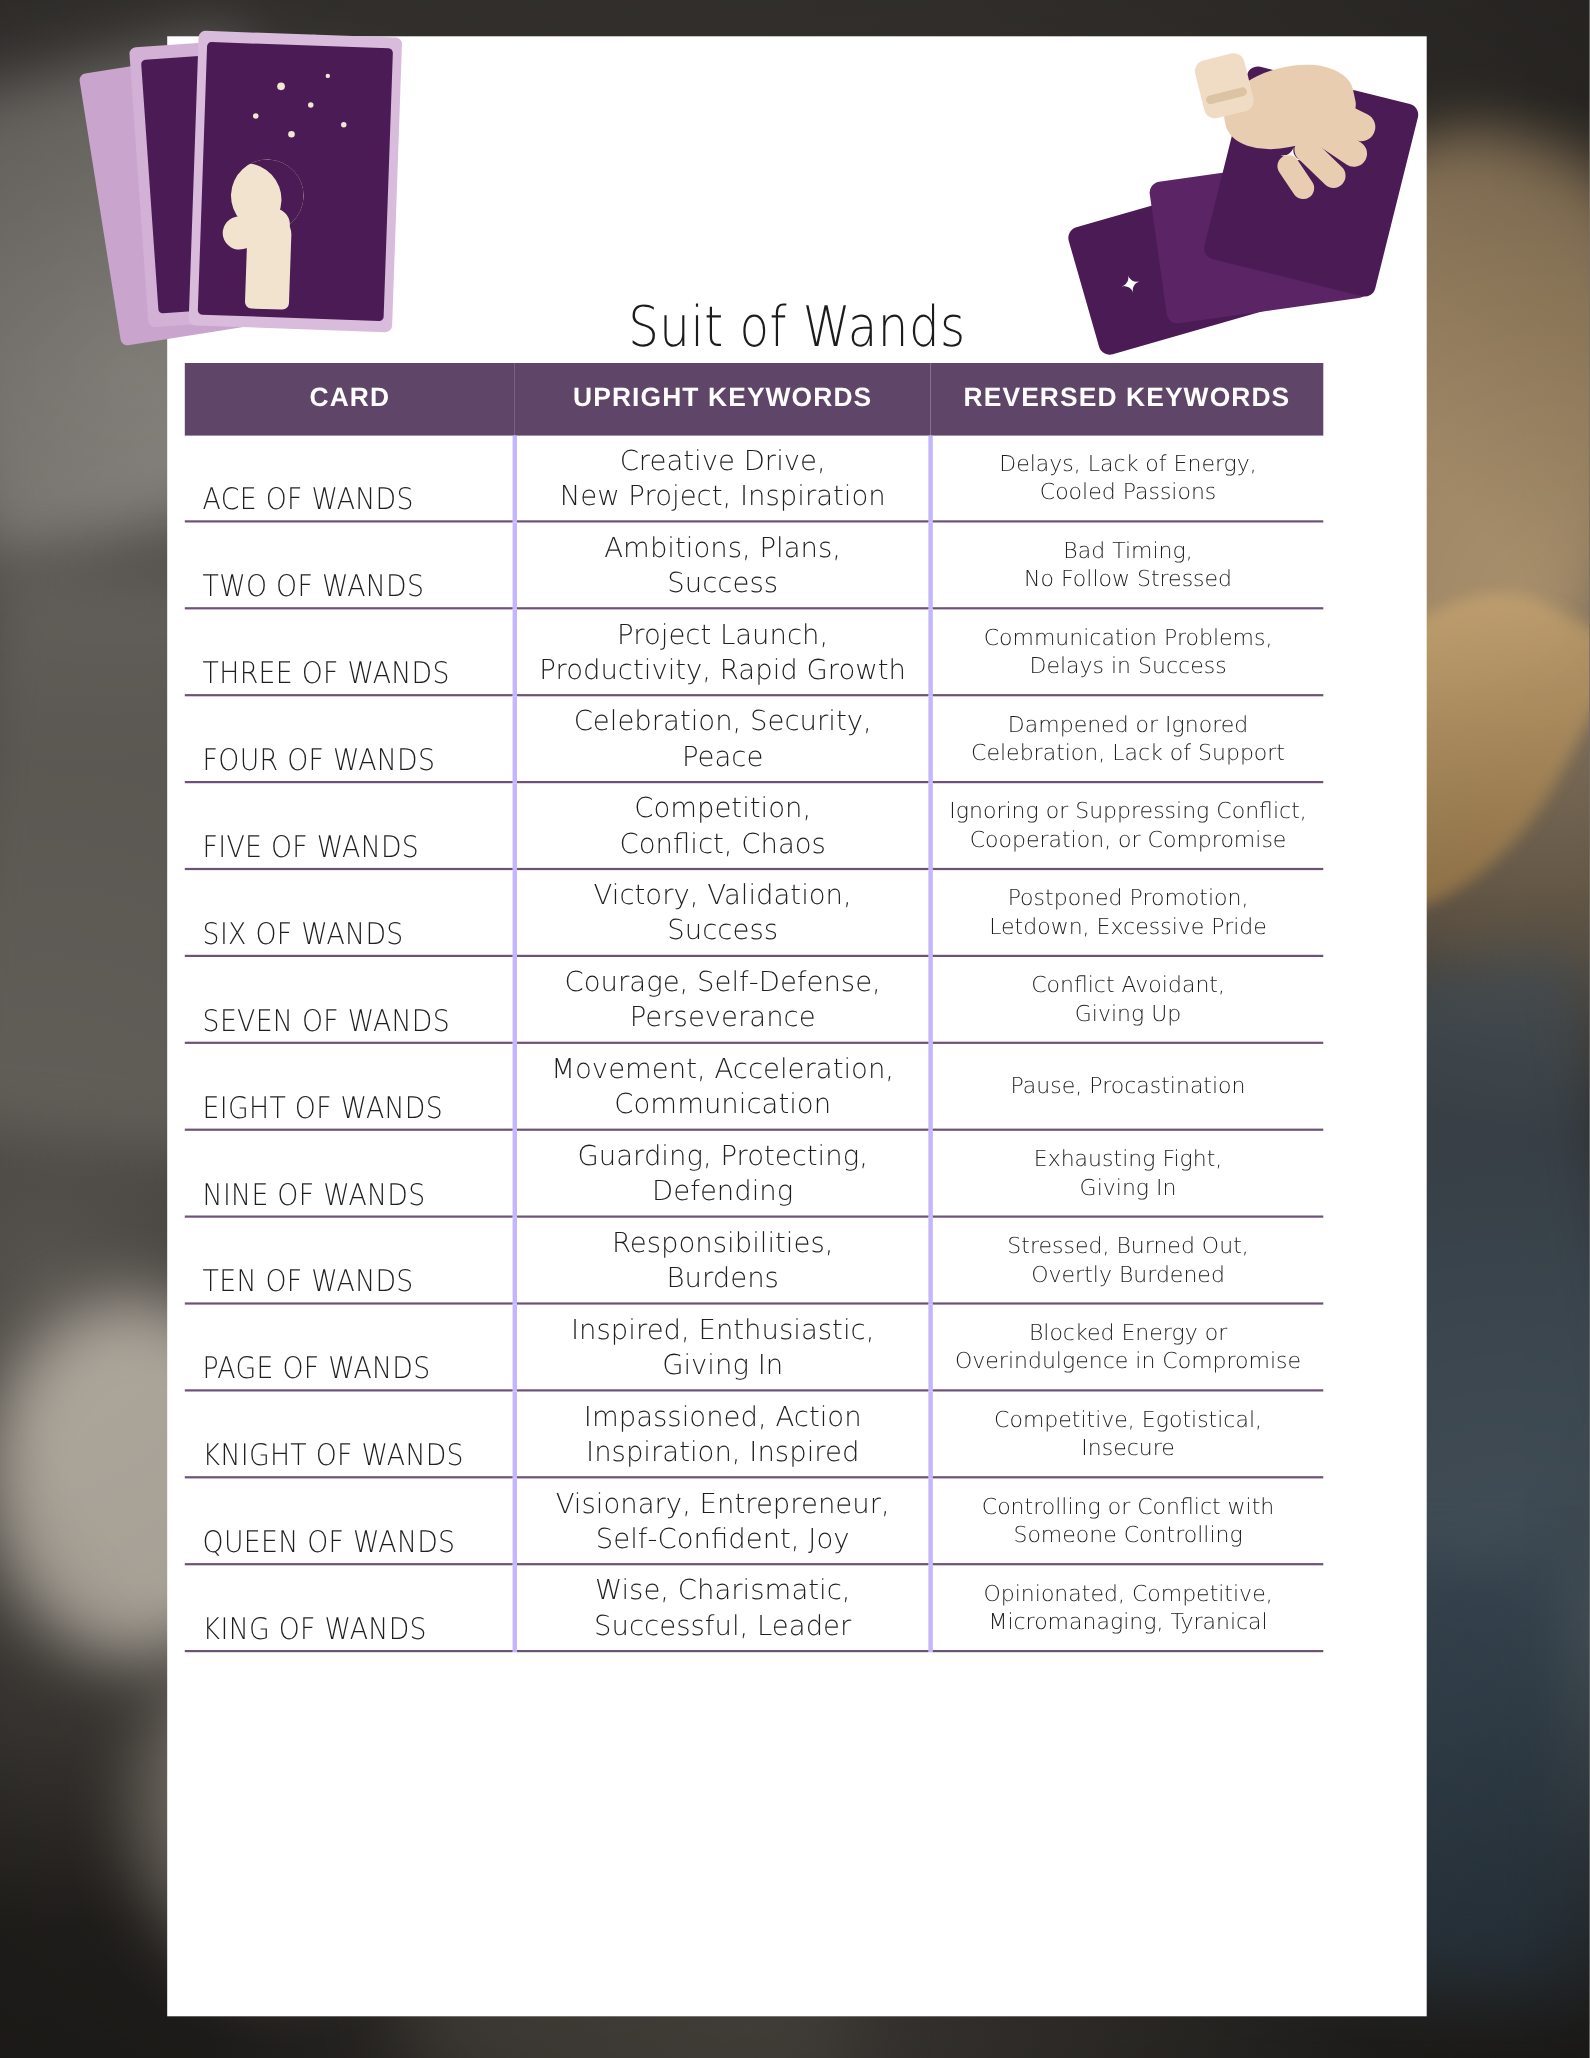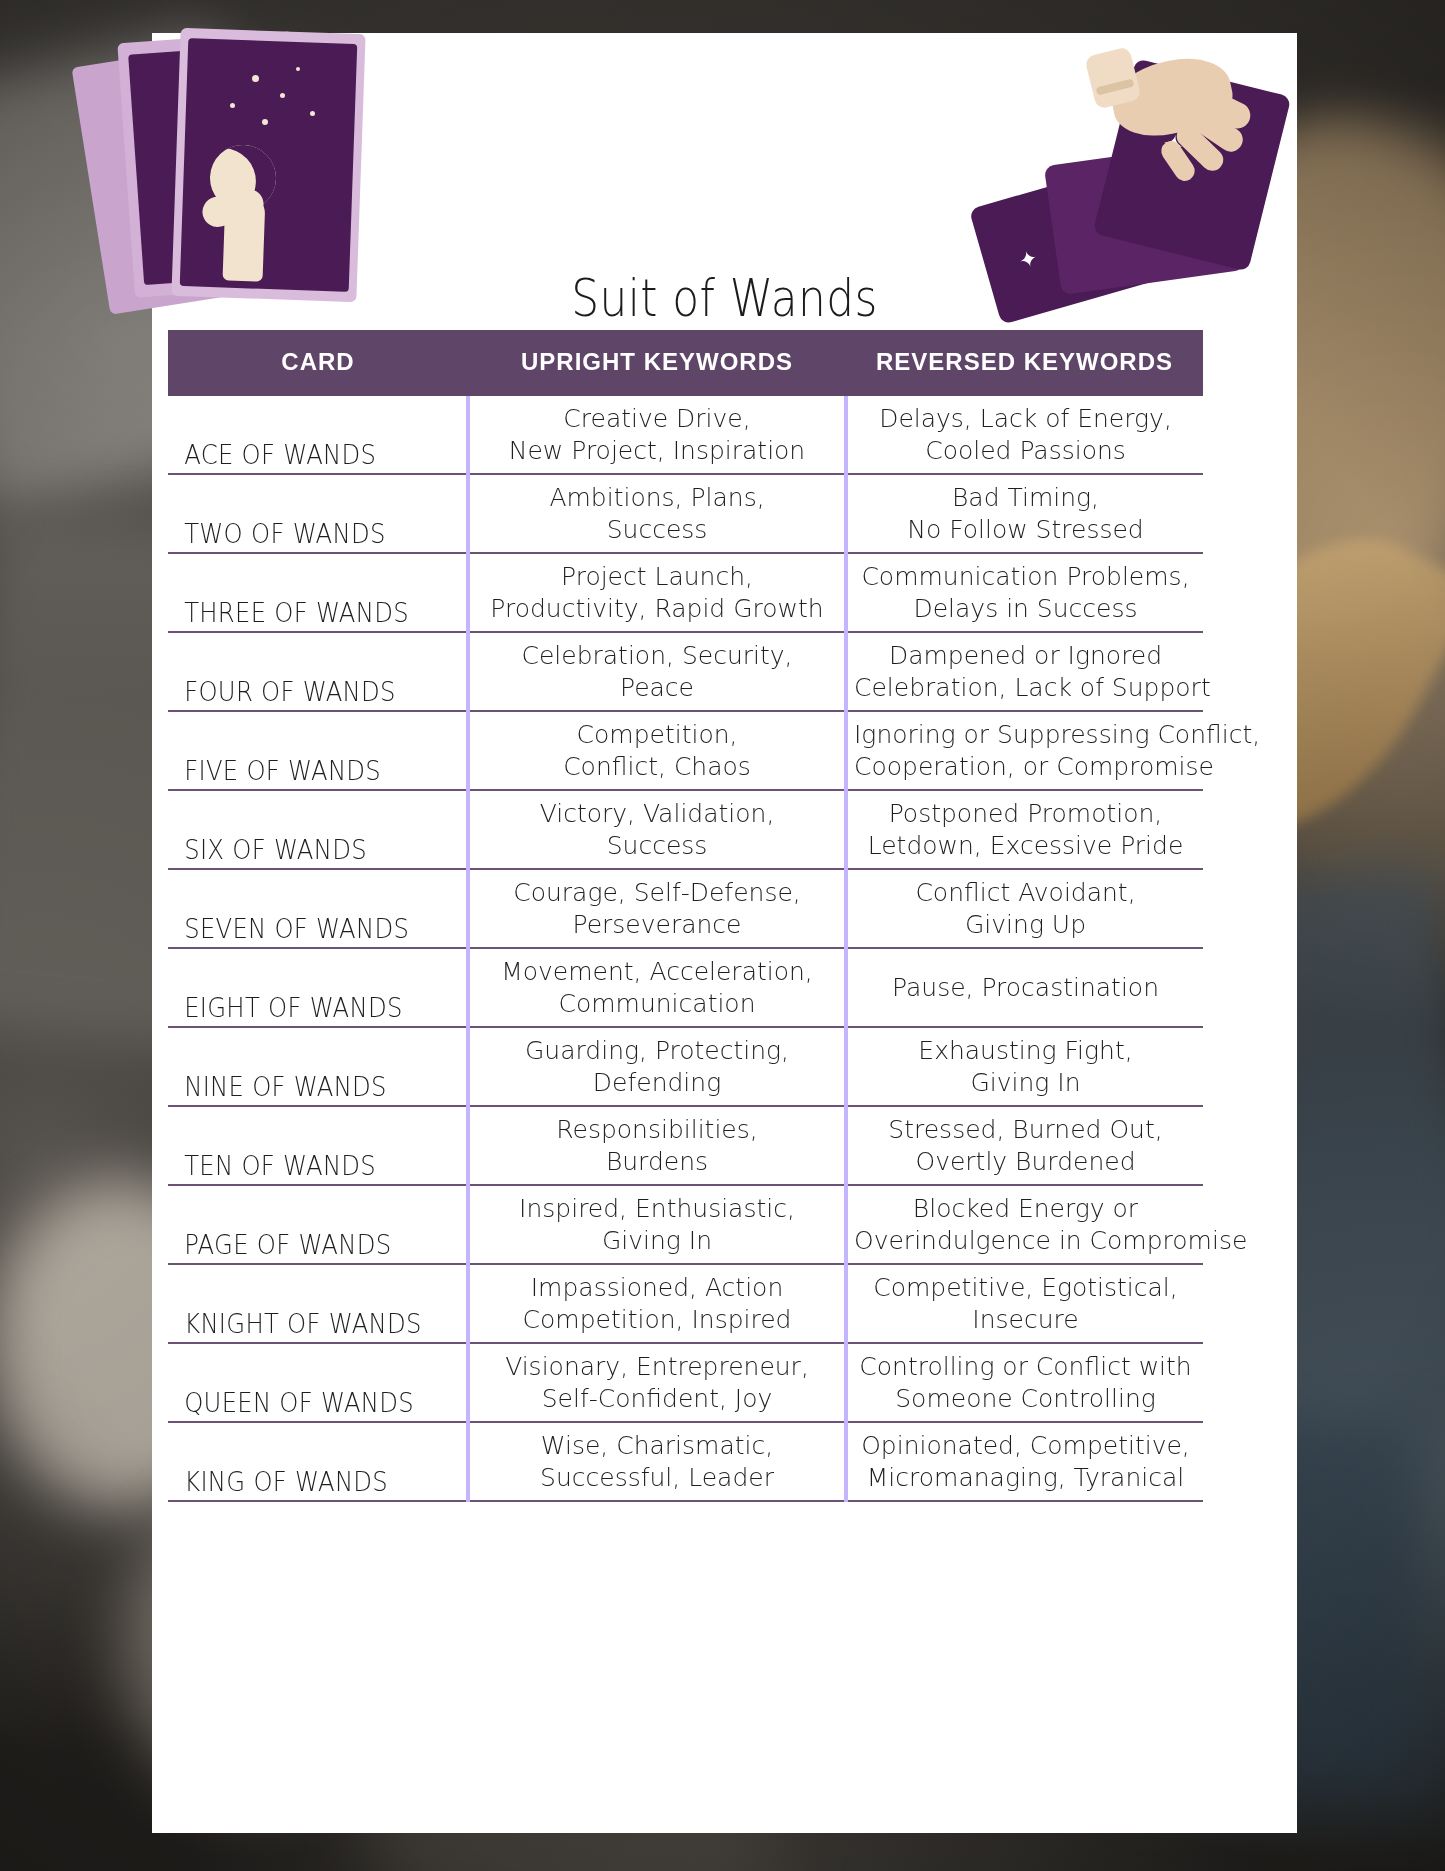--- a/index.html
+++ b/index.html
@@ -119,21 +119,21 @@
     border-bottom:2px solid #6b5276;
   }
   tbody td.kw{
     text-align:center;
     border-left:4px solid #c4b5fd;
     font-family:"DejaVu Sans", sans-serif;
     font-weight:300;
     line-height:1.26;
   }
   tbody td.up{font-size:25px;}
-  tbody td.rev{font-size:25px;}
+  tbody td.rev{font-size:20px;}
   td.sm{font-size:21px;}
   td.xsm{font-size:19px;}
   .kwline{display:block;white-space:nowrap;}
 
   
   .logo{
     position:absolute;left:0;right:0;bottom:60px;text-align:center;
     font-family:"DejaVu Serif", serif;
     font-size:64px;color:#15120f;font-style:italic;font-weight:700;
     letter-spacing:-1px;
@@ -335,21 +335,21 @@
             </td>
             <td class="kw rev sm">
               <span class="kwline">Blocked Energy or</span>
               <span class="kwline">Overindulgence in Compromise</span>
             </td>
           </tr>
           <tr>
             <td class="card-name">KNIGHT OF WANDS</td>
             <td class="kw up">
               <span class="kwline">Impassioned, Action</span>
-              <span class="kwline">Competition, Inspired</span>
+              <span class="kwline">Inspiration, Inspired</span>
             </td>
             <td class="kw rev">
               <span class="kwline">Competitive, Egotistical,</span>
               <span class="kwline">Insecure</span>
             </td>
           </tr>
           <tr>
             <td class="card-name">QUEEN OF WANDS</td>
             <td class="kw up">
               <span class="kwline">Visionary, Entrepreneur,</span>

